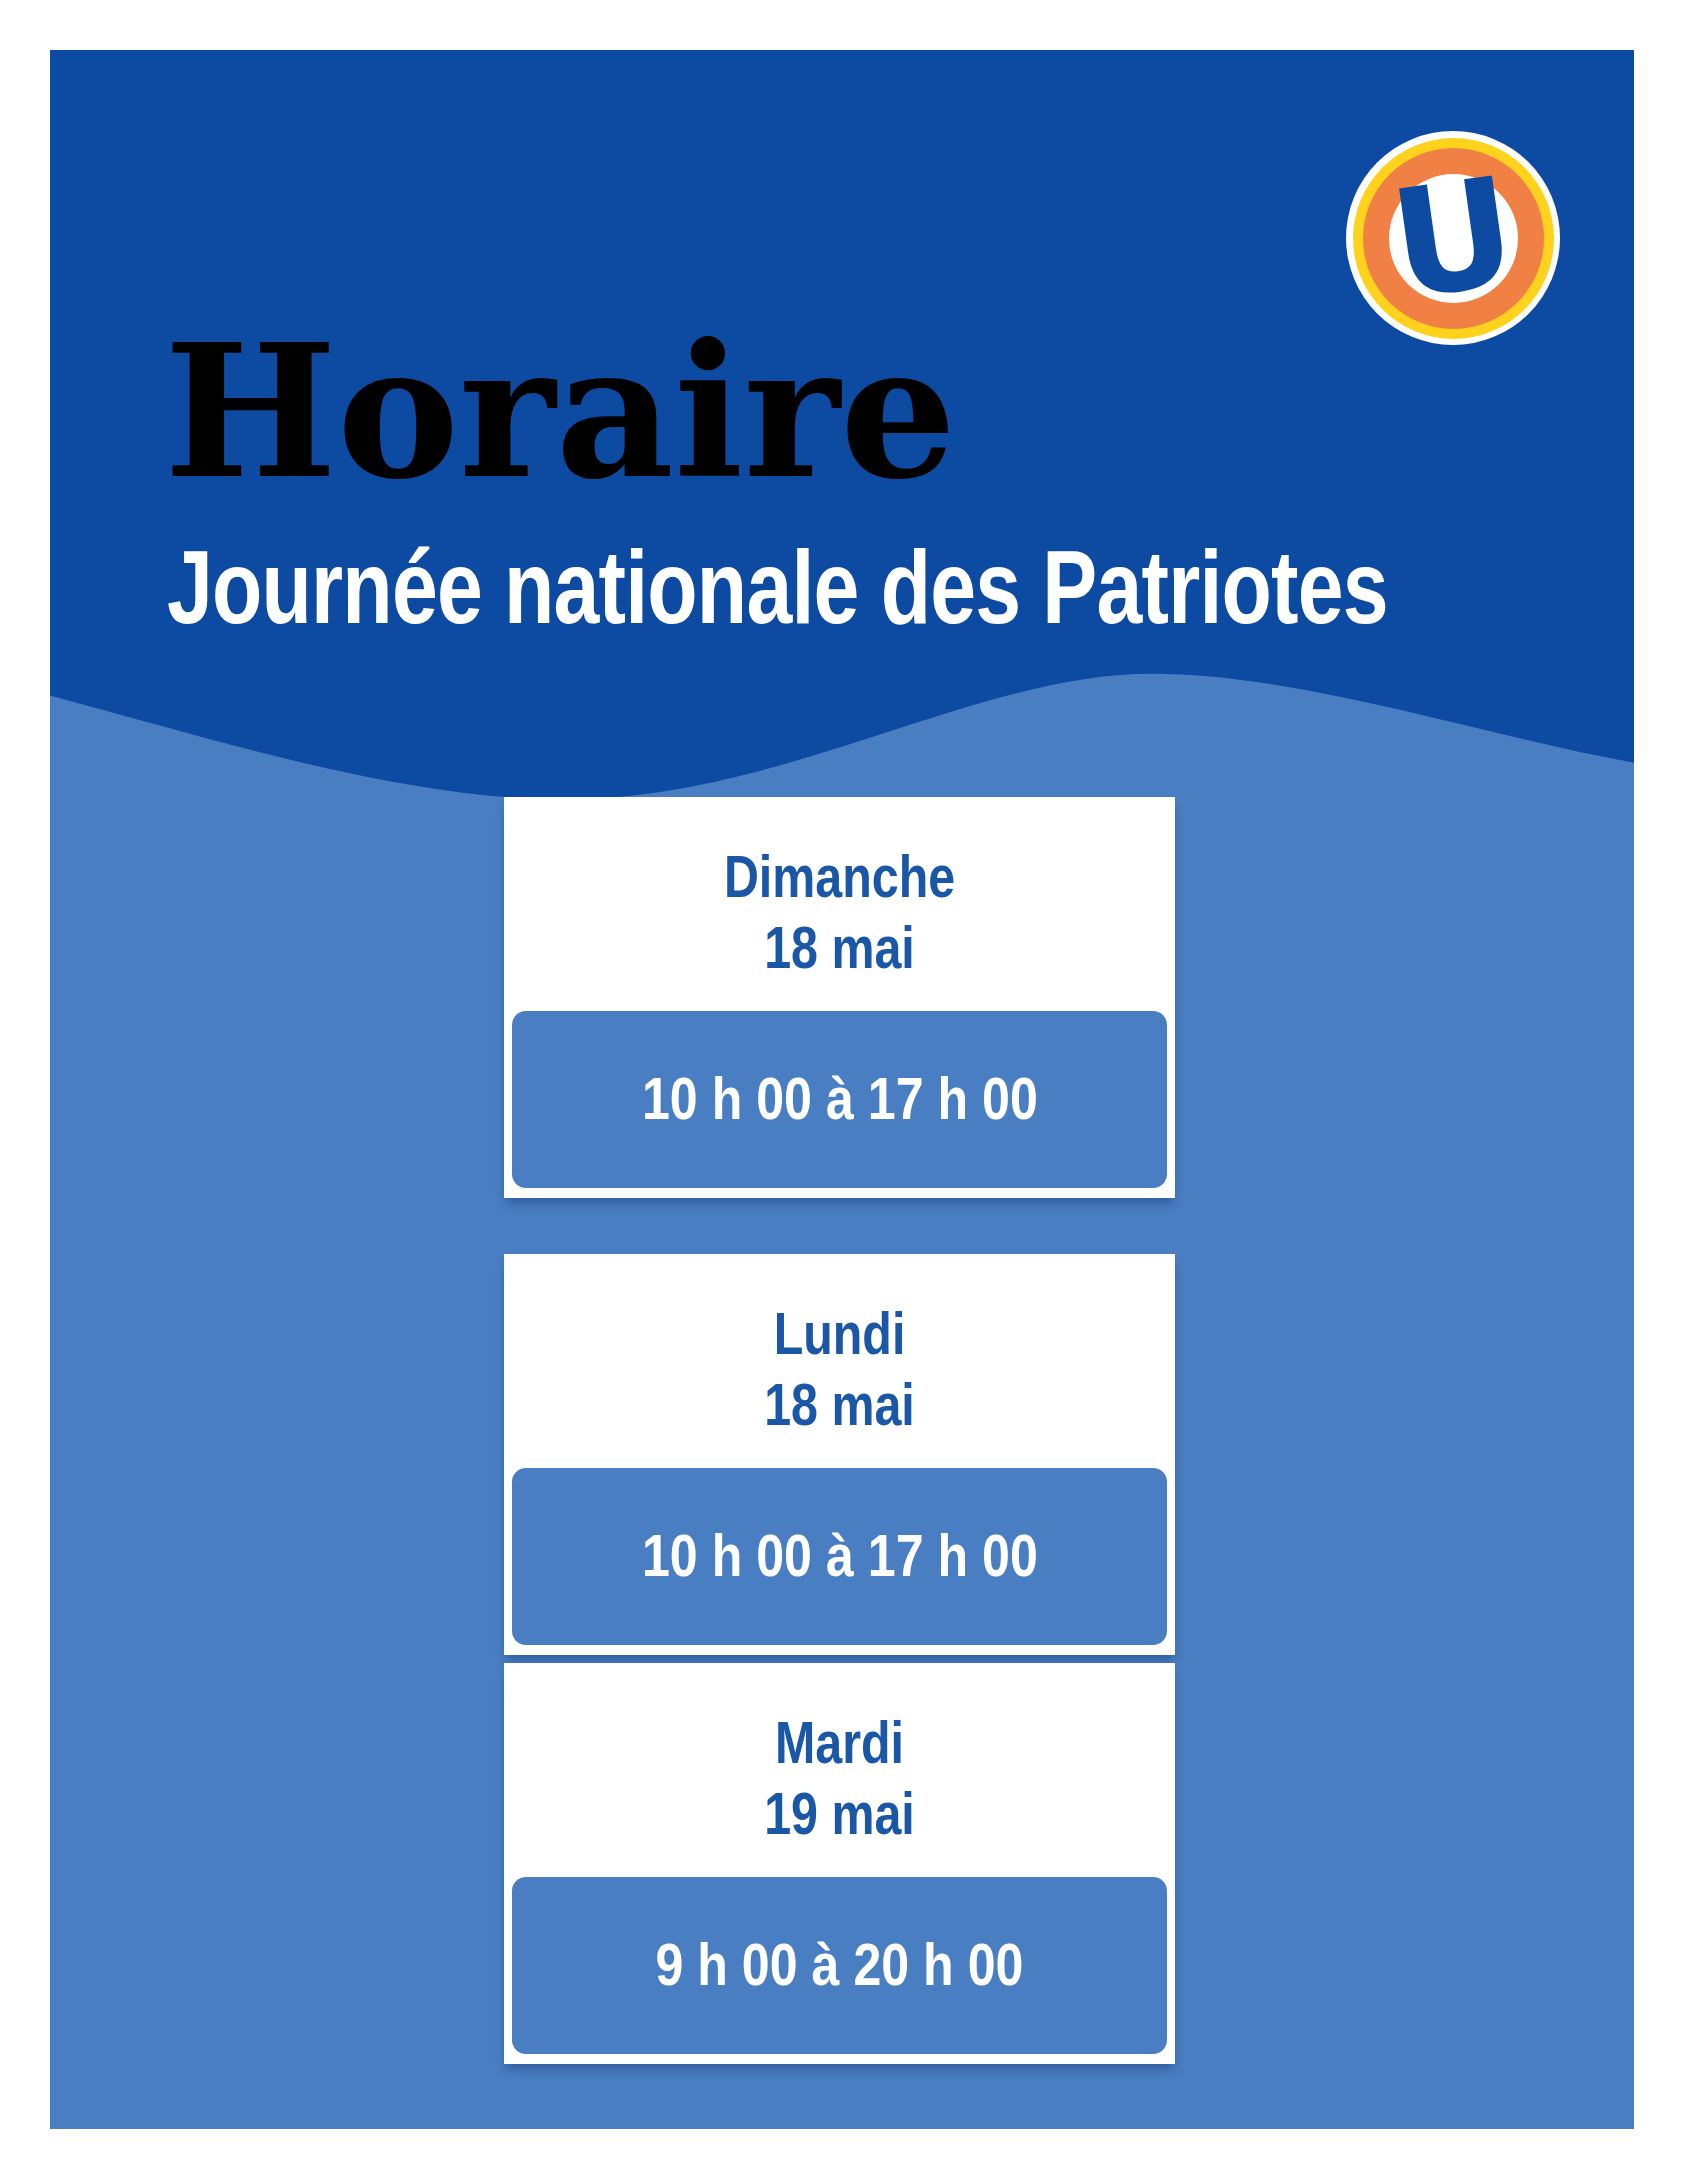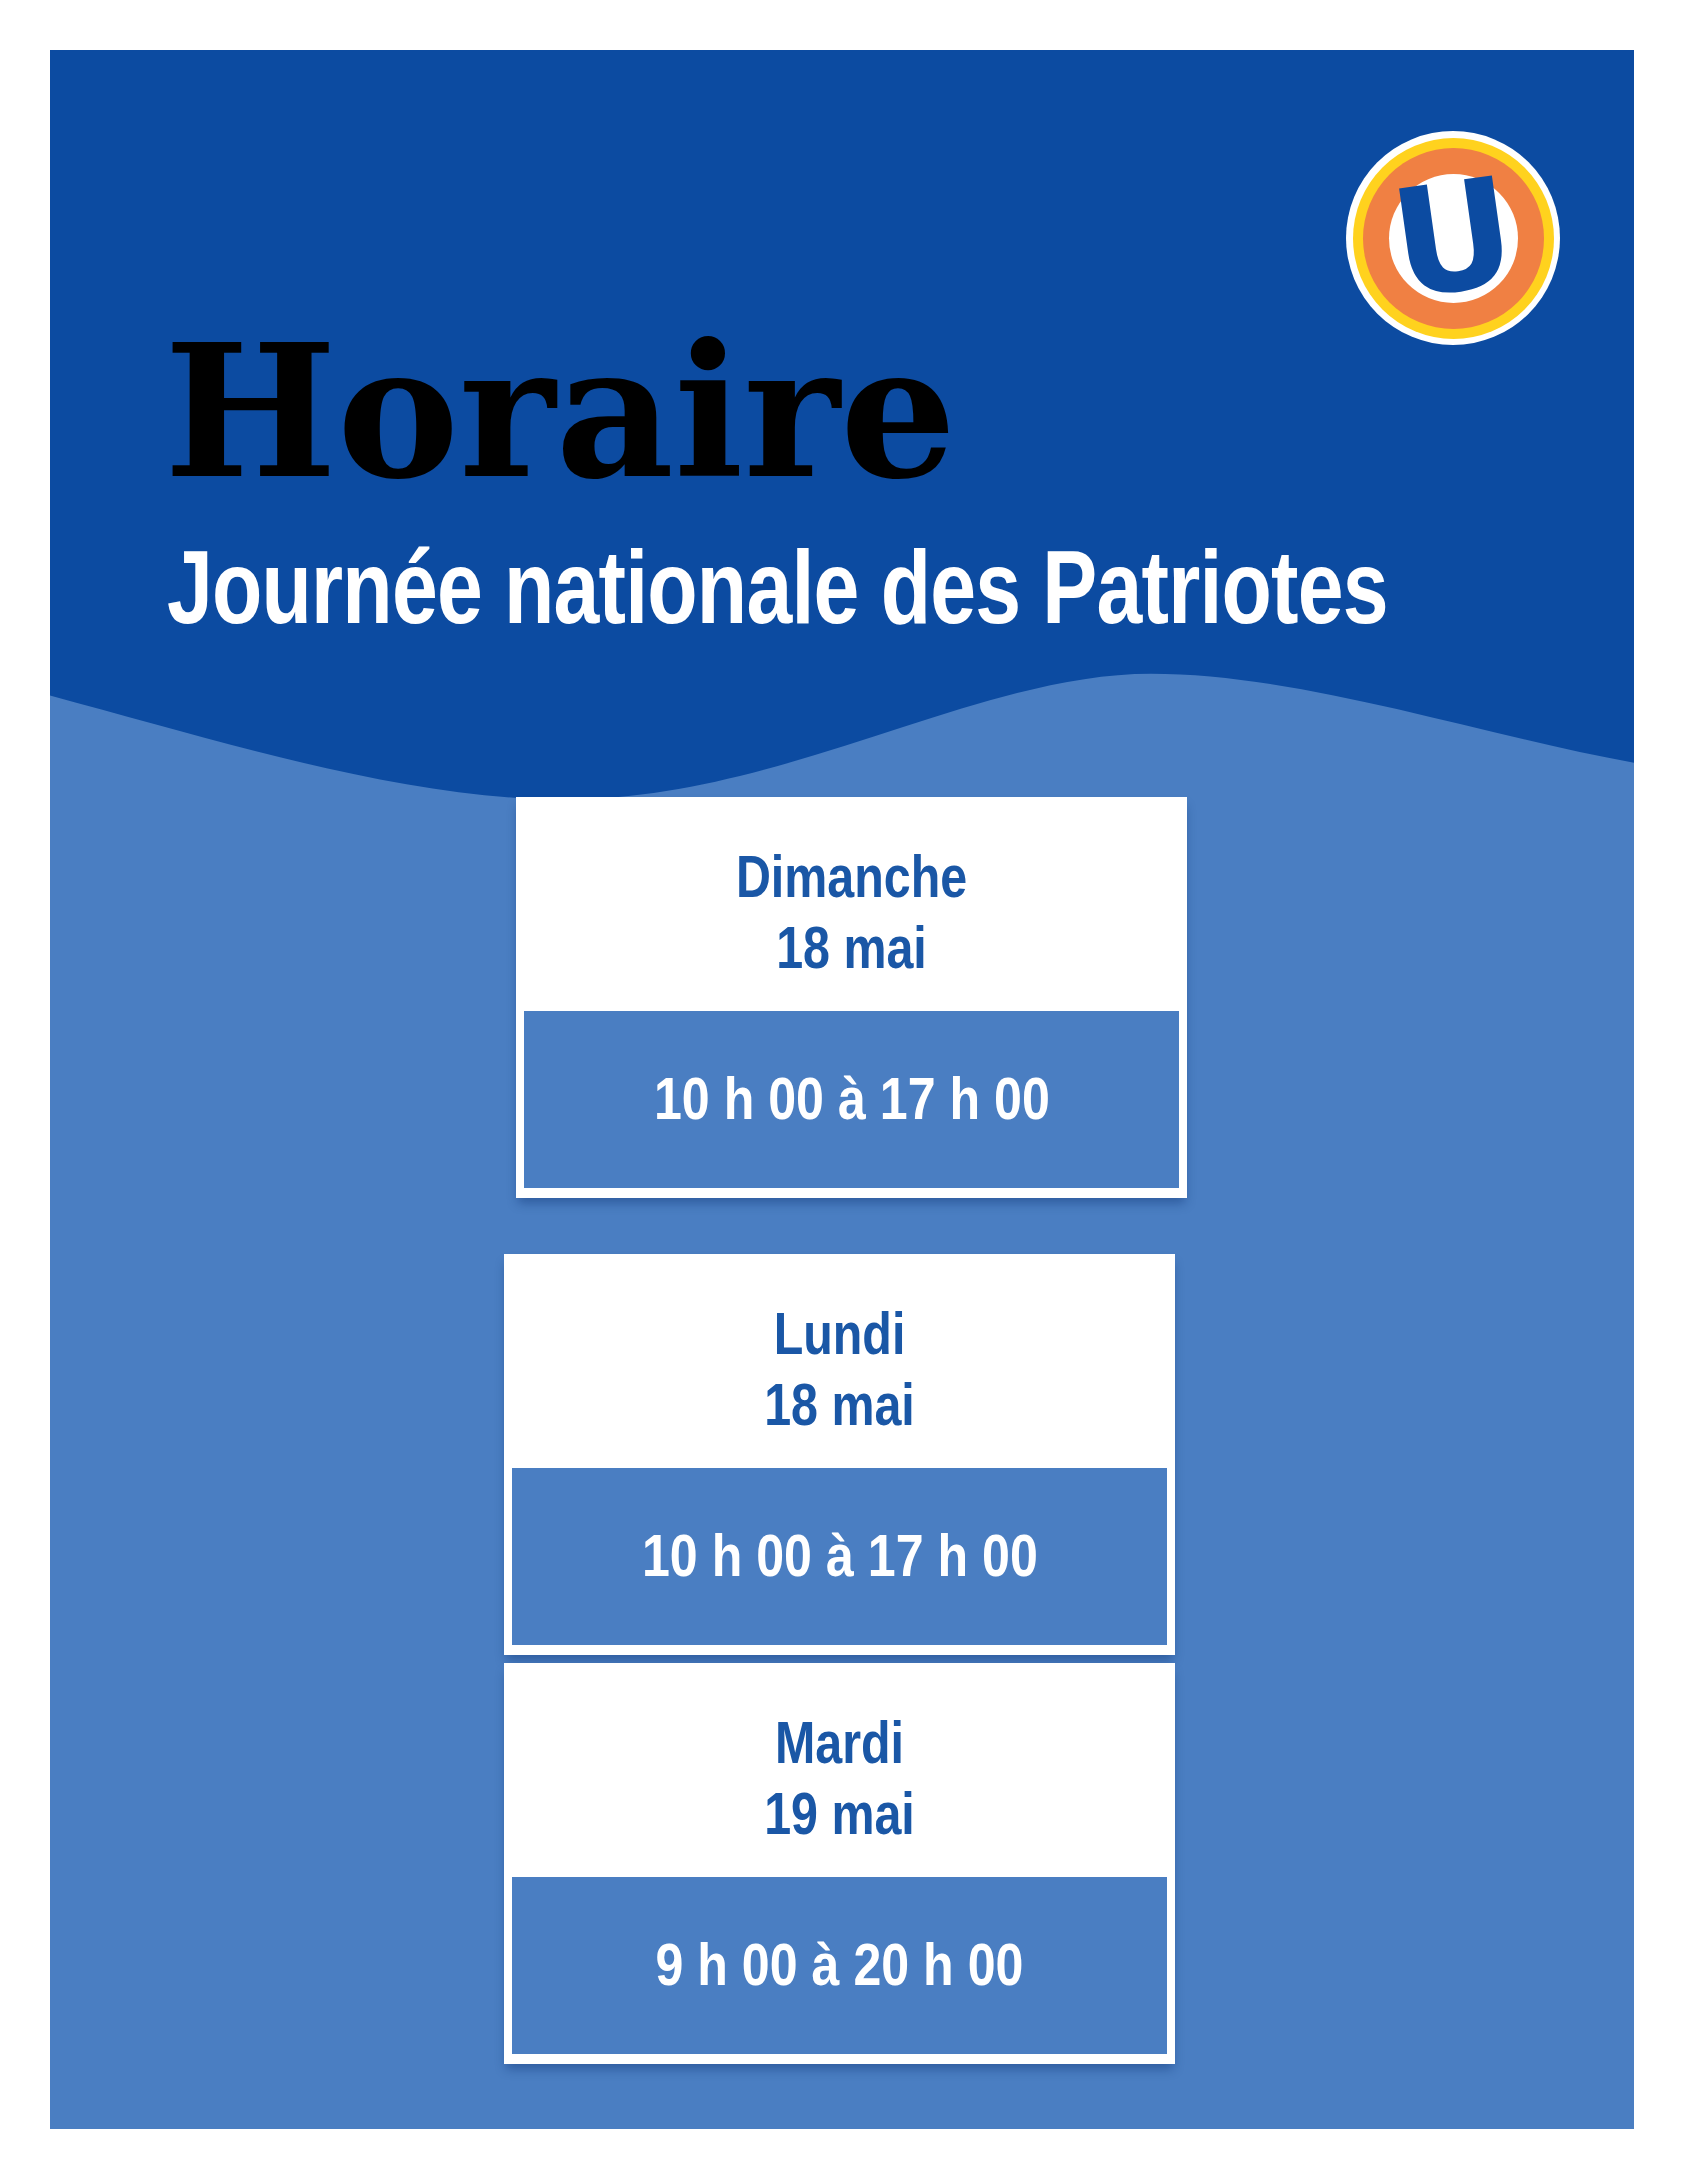--- a/index.html
+++ b/index.html
@@ -35,32 +35,32 @@
   .logo-orange{width:181px;height:181px;border-radius:50%;background:var(--logo-orange);display:flex;align-items:center;justify-content:center;}
   .logo-inner{width:129px;height:129px;border-radius:50%;background:#fff;display:flex;align-items:center;justify-content:center;}
   .logo-u{
     font-family:"DejaVu Sans",sans-serif;font-weight:bold;font-size:149px;line-height:129px;
     color:var(--dark-blue);transform:rotate(-8deg);
   }
   .card{
     position:absolute;left:454px;width:671px;height:401px;background:var(--card-white);
     box-shadow:0 7px 10px -2px rgba(13,52,116,0.45);
   }
-  .card-1{top:747px;margin-left:12px;}
+  .card-1{top:747px;}
   .card-2{top:1204px;}
   .card-3{top:1613px;}
   .card-day,.card-date{
     text-align:center;color:var(--day-blue);font-weight:600;
     font-size:59px;line-height:71px;transform:scaleX(0.82);white-space:nowrap;
   }
   .card-day{margin-top:45px;}
   .hours-band{
     position:absolute;left:8px;right:8px;top:214px;bottom:10px;
     background:var(--light-blue);
-    display:flex;align-items:center;justify-content:center;
+    display:flex;align-items:center;justify-content:center;border-radius:14px;
   }
   .hours-text{
     color:#fff;font-weight:600;font-size:59px;line-height:59px;
     transform:scaleX(0.85);white-space:nowrap;
   }
 </style>
 </head>
 <body>
 
 <div class="page">

